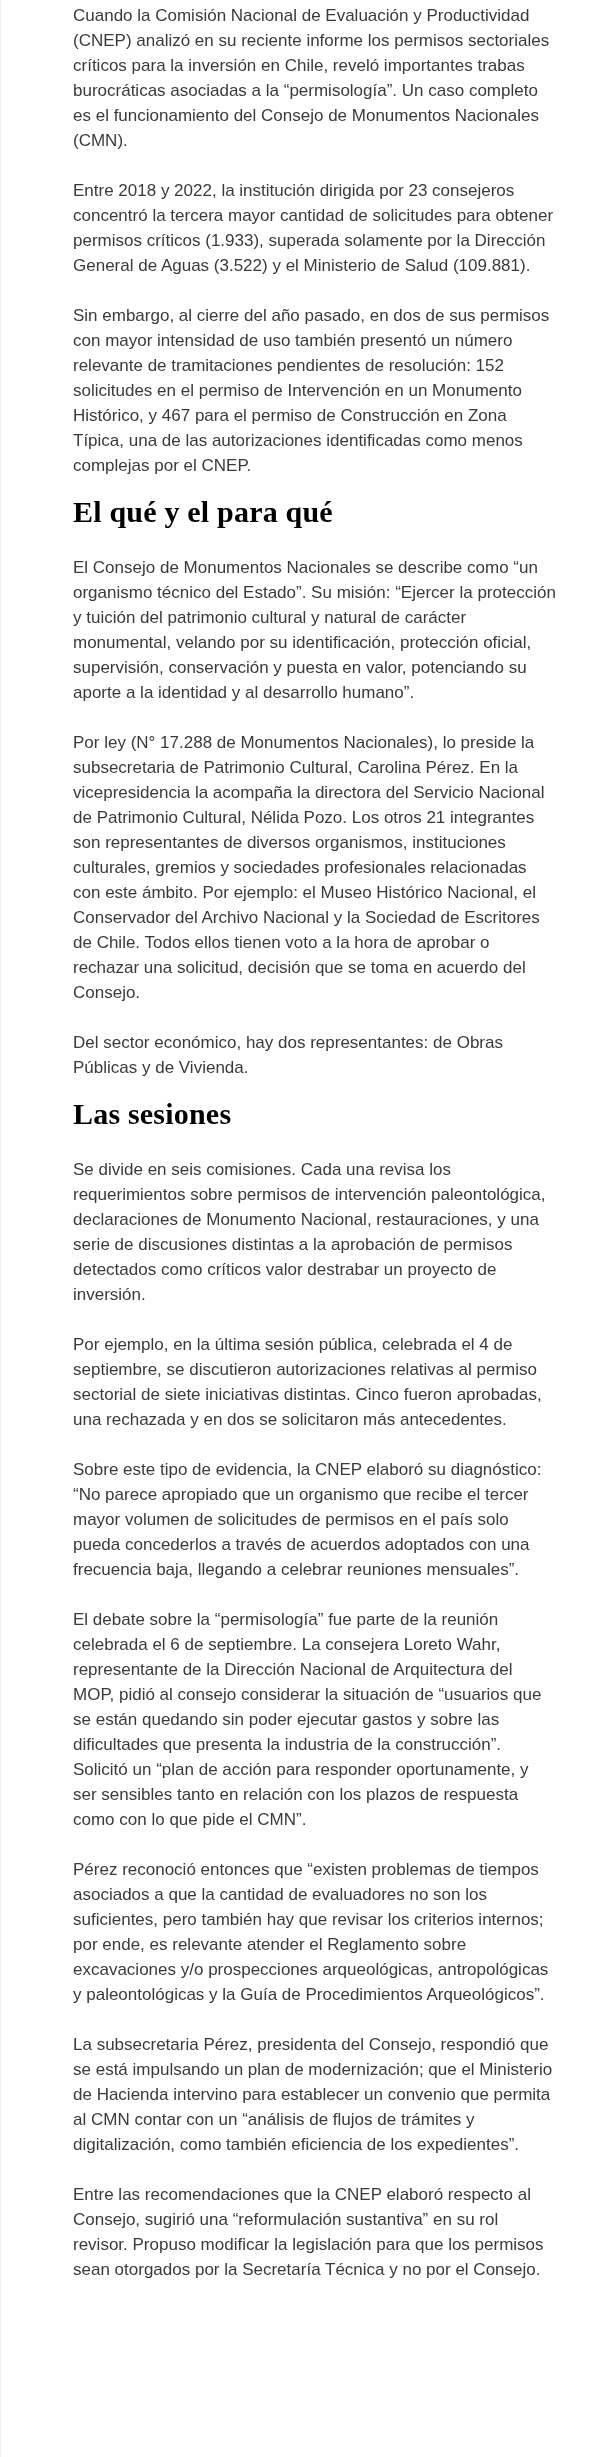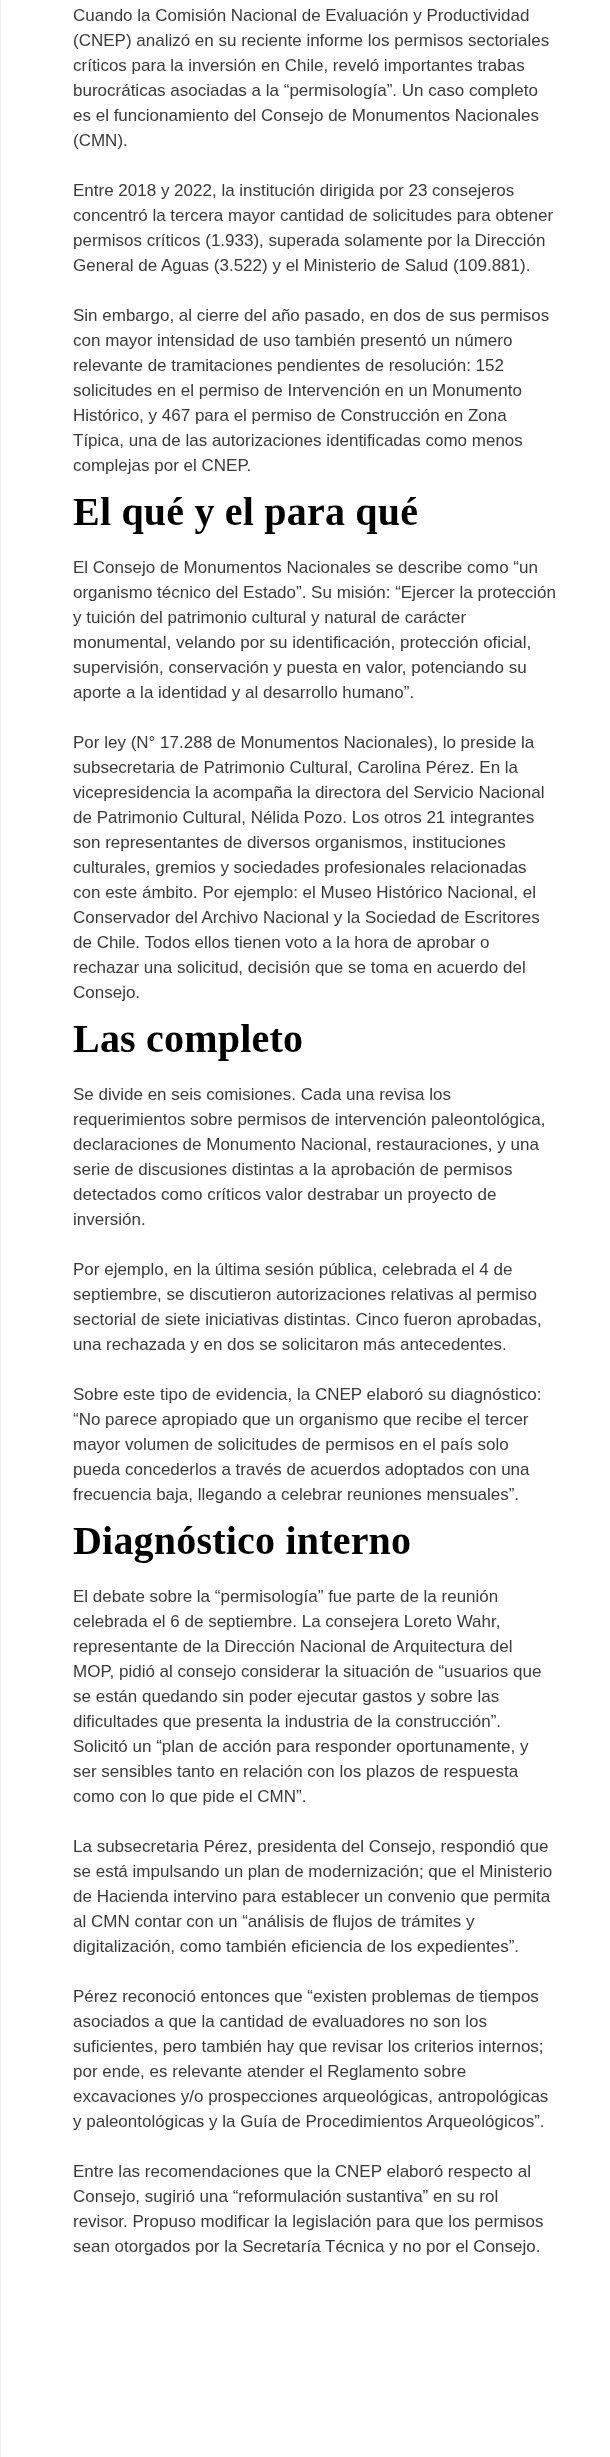--- a/index.html
+++ b/index.html
@@ -24,21 +24,21 @@
     font-family: "Liberation Sans", sans-serif;
     font-size: 17px;
     line-height: 25px;
     color: #3a3a3a;
     white-space: pre;
     margin: 25px 0 0 0;
   }
   .article h2 {
     font-family: "Liberation Serif", serif;
     font-weight: bold;
-    font-size: 40px;
+    font-size: 30px;
     line-height: 36px;
     color: #000000;
     letter-spacing: 0.2px;
     white-space: pre;
     margin: 16px 0 0 0;
   }
   .article > :first-child {
     margin-top: 0;
   }
 </style>
@@ -75,55 +75,56 @@
 subsecretaria de Patrimonio Cultural, Carolina Pérez. En la
 vicepresidencia la acompaña la directora del Servicio Nacional
 de Patrimonio Cultural, Nélida Pozo. Los otros 21 integrantes
 son representantes de diversos organismos, instituciones
 culturales, gremios y sociedades profesionales relacionadas
 con este ámbito. Por ejemplo: el Museo Histórico Nacional, el
 Conservador del Archivo Nacional y la Sociedad de Escritores
 de Chile. Todos ellos tienen voto a la hora de aprobar o
 rechazar una solicitud, decisión que se toma en acuerdo del
 Consejo.</p>
-    <h2>Las completo</h2>
+    <p>Del sector económico, hay dos representantes: de Obras
+Públicas y de Vivienda.</p>
+    <h2>Las sesiones</h2>
     <p>Se divide en seis comisiones. Cada una revisa los
 requerimientos sobre permisos de intervención paleontológica,
 declaraciones de Monumento Nacional, restauraciones, y una
 serie de discusiones distintas a la aprobación de permisos
 detectados como críticos valor destrabar un proyecto de
 inversión.</p>
     <p>Por ejemplo, en la última sesión pública, celebrada el 4 de
 septiembre, se discutieron autorizaciones relativas al permiso
 sectorial de siete iniciativas distintas. Cinco fueron aprobadas,
 una rechazada y en dos se solicitaron más antecedentes.</p>
     <p>Sobre este tipo de evidencia, la CNEP elaboró su diagnóstico:
 “No parece apropiado que un organismo que recibe el tercer
 mayor volumen de solicitudes de permisos en el país solo
 pueda concederlos a través de acuerdos adoptados con una
 frecuencia baja, llegando a celebrar reuniones mensuales”.</p>
-    <h2>Diagnóstico interno</h2>
     <p>El debate sobre la “permisología” fue parte de la reunión
 celebrada el 6 de septiembre. La consejera Loreto Wahr,
 representante de la Dirección Nacional de Arquitectura del
 MOP, pidió al consejo considerar la situación de “usuarios que
 se están quedando sin poder ejecutar gastos y sobre las
 dificultades que presenta la industria de la construcción”.
 Solicitó un “plan de acción para responder oportunamente, y
 ser sensibles tanto en relación con los plazos de respuesta
 como con lo que pide el CMN”.</p>
-    <p>La subsecretaria Pérez, presidenta del Consejo, respondió que
-se está impulsando un plan de modernización; que el Ministerio
-de Hacienda intervino para establecer un convenio que permita
-al CMN contar con un “análisis de flujos de trámites y
-digitalización, como también eficiencia de los expedientes”.</p>
     <p>Pérez reconoció entonces que “existen problemas de tiempos
 asociados a que la cantidad de evaluadores no son los
 suficientes, pero también hay que revisar los criterios internos;
 por ende, es relevante atender el Reglamento sobre
 excavaciones y/o prospecciones arqueológicas, antropológicas
 y paleontológicas y la Guía de Procedimientos Arqueológicos”.</p>
+    <p>La subsecretaria Pérez, presidenta del Consejo, respondió que
+se está impulsando un plan de modernización; que el Ministerio
+de Hacienda intervino para establecer un convenio que permita
+al CMN contar con un “análisis de flujos de trámites y
+digitalización, como también eficiencia de los expedientes”.</p>
     <p>Entre las recomendaciones que la CNEP elaboró respecto al
 Consejo, sugirió una “reformulación sustantiva” en su rol
 revisor. Propuso modificar la legislación para que los permisos
 sean otorgados por la Secretaría Técnica y no por el Consejo.</p>
   </div>
 </div>
 
 </body></html>

